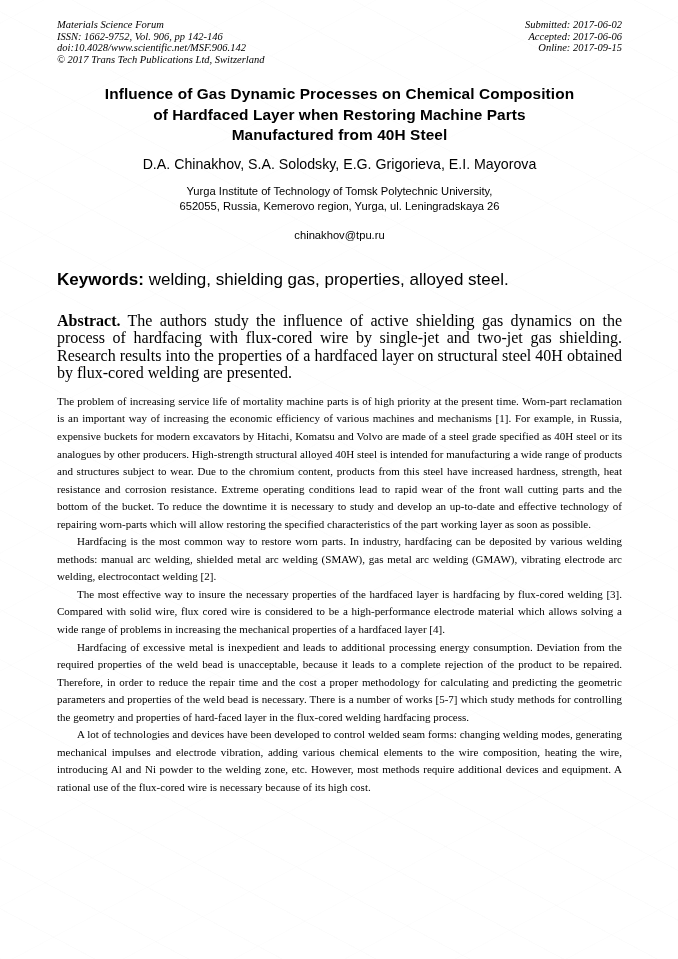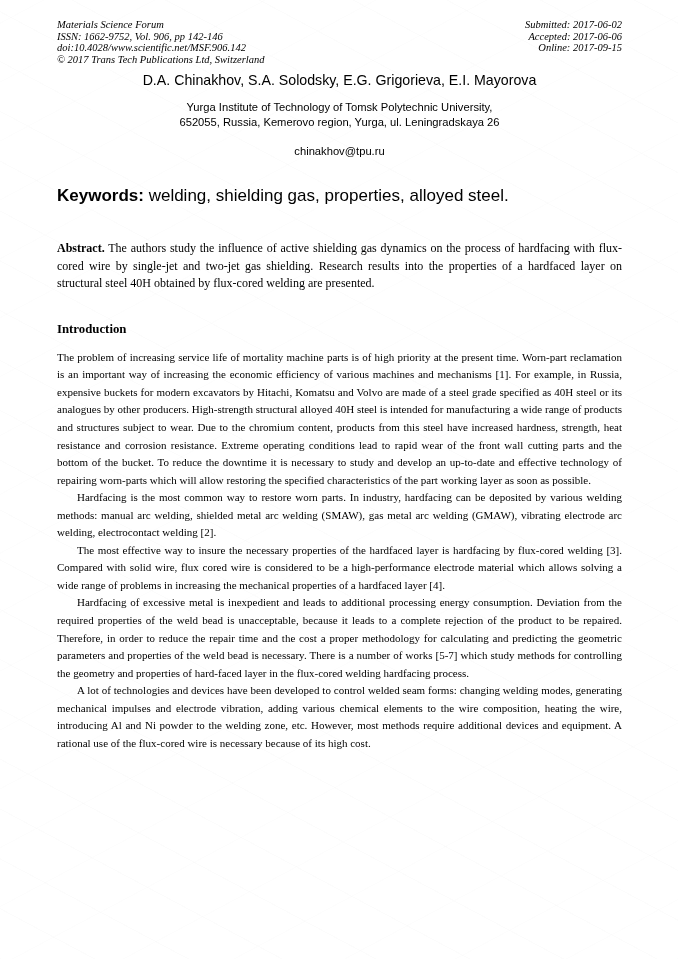--- a/index.html
+++ b/index.html
@@ -93,25 +93,25 @@
     font-family: "Liberation Sans", sans-serif;
     font-size: 17px;
     line-height: 15px;
     text-align: left;
     margin-top: 29px;
   }
   .keywords b { font-weight: bold; }
 
   
   .abstract {
-    font-size: 12px;
+    font-size: 16px;
     line-height: 17.6px;
     text-align: justify;
     text-justify: inter-word;
-    margin-top: 37px;
+    margin-top: 25px;
   }
   .abstract .lead { font-weight: bold; }
 
   
   .section-heading {
     font-size: 12.8px;
     font-weight: bold;
     line-height: 17px;
     margin-top: 28px;
   }
@@ -141,41 +141,45 @@
       <div>doi:10.4028/www.scientific.net/MSF.906.142</div>
       <div>© 2017 Trans Tech Publications Ltd, Switzerland</div>
     </div>
     <div class="masthead-right">
       <div>Submitted: 2017-06-02</div>
       <div>Accepted: 2017-06-06</div>
       <div>Online: 2017-09-15</div>
     </div>
   </div>
 
+  <h1 class="title">
+    <span class="title-line">Influence of Gas Dynamic Processes on Chemical Composition</span>
+    <span class="title-line">of Hardfaced Layer when Restoring Machine Parts</span>
+    <span class="title-line">Manufactured from 40H Steel</span>
+  </h1>
 
   <div class="authors">D.A. Chinakhov, S.A. Solodsky, E.G. Grigorieva, E.I. Mayorova</div>
 
   <div class="affiliation">
     <span class="affiliation-line">Yurga Institute of Technology of Tomsk Polytechnic University,</span>
     <span class="affiliation-line">652055, Russia, Kemerovo region, Yurga, ul. Leningradskaya 26</span>
   </div>
 
   <div class="email">chinakhov@tpu.ru</div>
 
   <div class="keywords">
     <b>Keywords:</b>
     <span>welding, shielding gas, properties, alloyed steel.</span>
   </div>
 
   <div class="abstract">
     <span class="lead">Abstract.</span>
     <span>The authors study the influence of active shielding gas dynamics on the process of hardfacing with flux-cored wire by single-jet and two-jet gas shielding. Research results into the properties of a hardfaced layer on structural steel 40H obtained by flux-cored welding are presented.</span>
   </div>
 
-  <div class="section-heading">Introduction</div>
 
   <p class="body-para first">The problem of increasing service life of mortality machine parts is of high priority at the present time. Worn-part reclamation is an important way of increasing the economic efficiency of various machines and mechanisms [1]. For example, in Russia, expensive buckets for modern excavators by Hitachi, Komatsu and Volvo are made of a steel grade specified as 40H steel or its analogues by other producers. High-strength structural alloyed 40H steel is intended for manufacturing a wide range of products and structures subject to wear. Due to the chromium content, products from this steel have increased hardness, strength, heat resistance and corrosion resistance. Extreme operating conditions lead to rapid wear of the front wall cutting parts and the bottom of the bucket. To reduce the downtime it is necessary to study and develop an up-to-date and effective technology of repairing worn-parts which will allow restoring the specified characteristics of the part working layer as soon as possible.</p>
   <p class="body-para indent">Hardfacing is the most common way to restore worn parts. In industry, hardfacing can be deposited by various welding methods: manual arc welding, shielded metal arc welding (SMAW), gas metal arc welding (GMAW), vibrating electrode arc welding, electrocontact welding [2].</p>
   <p class="body-para indent">The most effective way to insure the necessary properties of the hardfaced layer is hardfacing by flux-cored welding [3]. Compared with solid wire, flux cored wire is considered to be a high-performance electrode material which allows solving a wide range of problems in increasing the mechanical properties of a hardfaced layer [4].</p>
   <p class="body-para indent">Hardfacing of excessive metal is inexpedient and leads to additional processing energy consumption. Deviation from the required properties of the weld bead is unacceptable, because it leads to a complete rejection of the product to be repaired. Therefore, in order to reduce the repair time and the cost a proper methodology for calculating and predicting the geometric parameters and properties of the weld bead is necessary. There is a number of works [5-7] which study methods for controlling the geometry and properties of hard-faced layer in the flux-cored welding hardfacing process.</p>
   <p class="body-para indent">A lot of technologies and devices have been developed to control welded seam forms: changing welding modes, generating mechanical impulses and electrode vibration, adding various chemical elements to the wire composition, heating the wire, introducing Al and Ni powder to the welding zone, etc. However, most methods require additional devices and equipment. A rational use of the flux-cored wire is necessary because of its high cost.</p>
 
 </div>
 
 </body></html>

